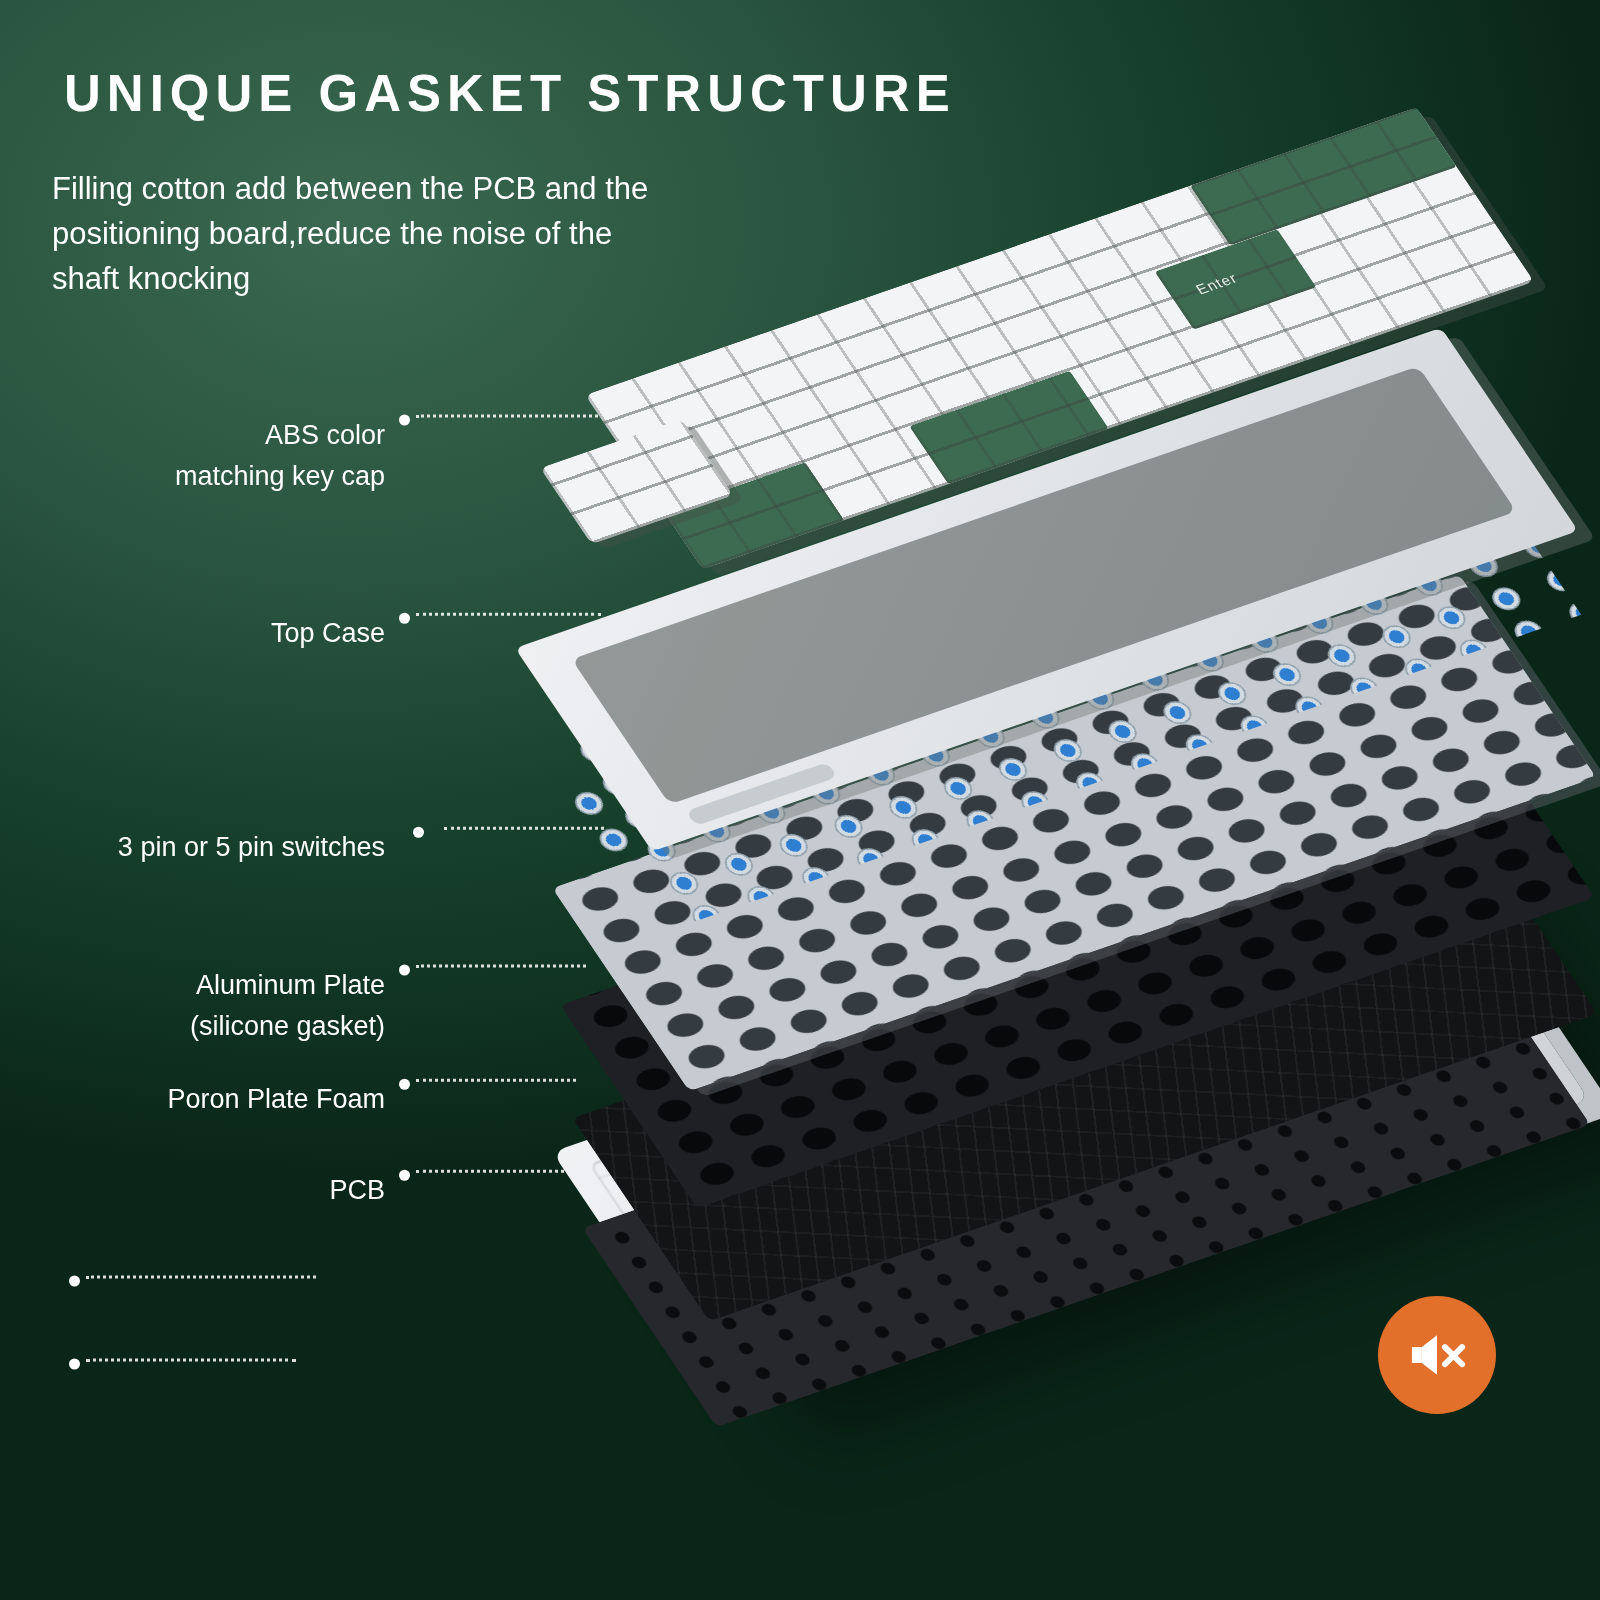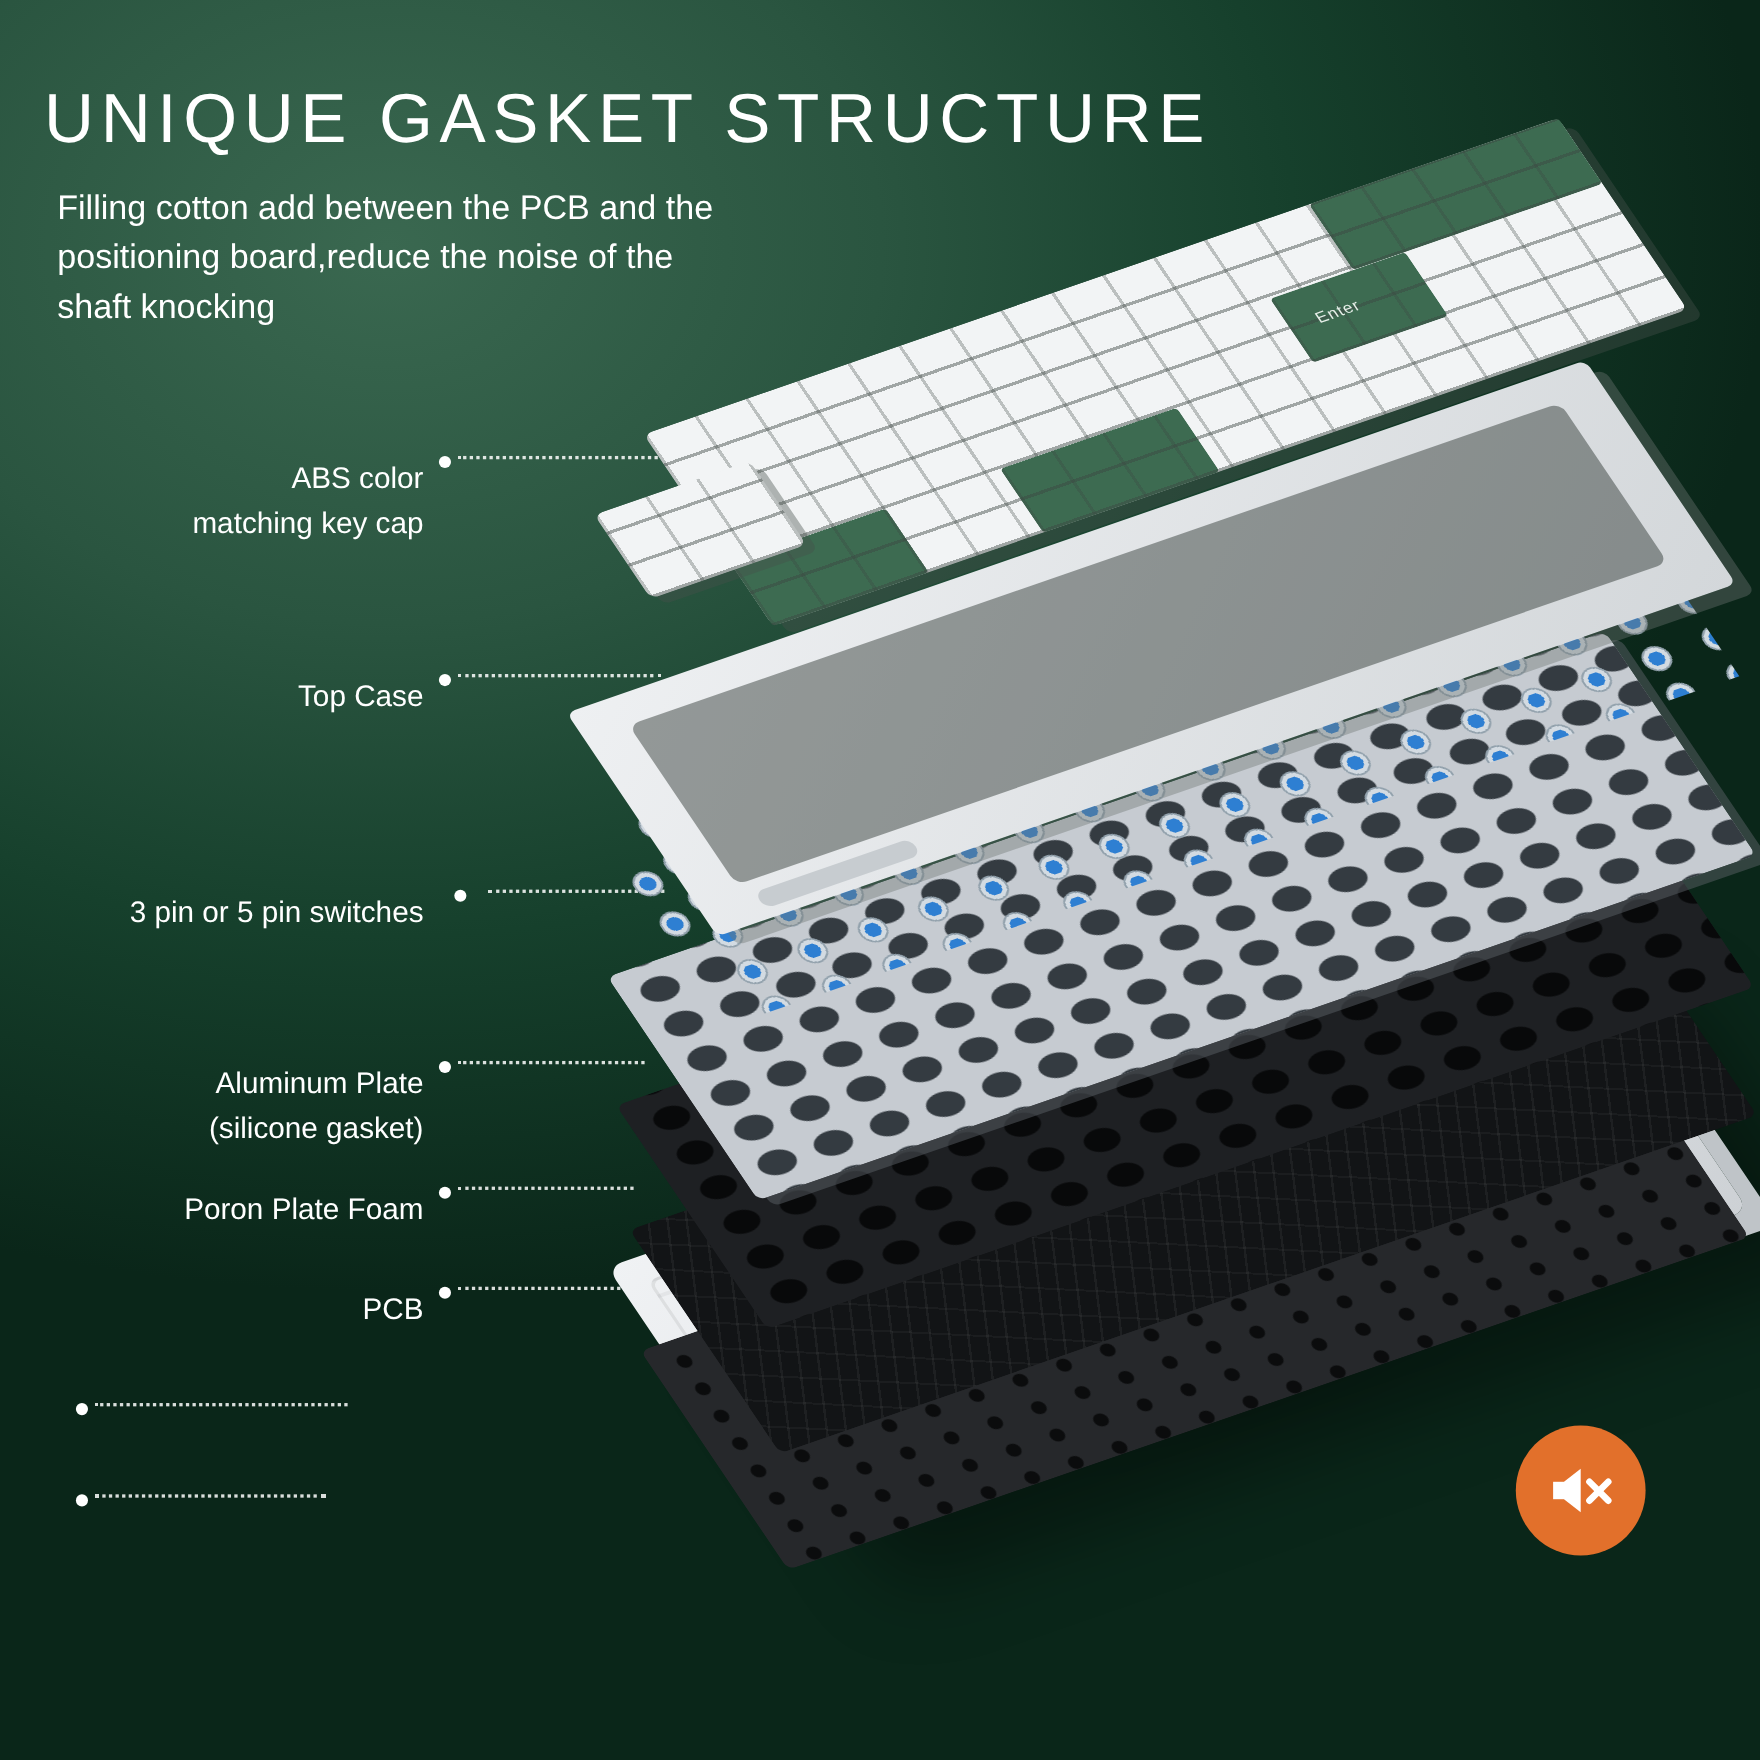--- a/index.html
+++ b/index.html
@@ -1,21 +1,21 @@
 <!DOCTYPE html>
 <html><head>
 <meta charset="utf-8">
 <style>
   html,body{margin:0;padding:0;}
   body{font-family:"Liberation Sans","DejaVu Sans",sans-serif;}
   .canvas{position:relative;width:1600px;height:1600px;overflow:hidden;
     background:radial-gradient(1250px 950px at 22% 14%, #3a6850 0%, #2a5540 36%, #16402c 66%, #0a2619 100%);}
 
   
-  .title{position:absolute;left:40px;top:30px;color:#fff;font-size:63px;font-weight:normal;
+  .title{position:absolute;left:64px;top:30px;color:#fff;font-size:51px;font-weight:bold;
     letter-spacing:6px;white-space:nowrap;}
   .subtitle{position:absolute;left:52px;top:136px;color:#fff;font-size:31px;line-height:1.45;
     white-space:pre-line;}
 
   
   .callout{position:absolute;left:55px;display:flex;align-items:flex-start;color:#fff;transform:translateY(-50%);}
   .callout-label{width:330px;text-align:right;font-size:27px;line-height:1.5;white-space:pre-line;}
   .callout-dot{flex:none;width:11px;height:11px;border-radius:50%;background:#fff;margin:0 6px 0 14px;}
   .callout-leader{flex:none;height:0;border-top:3px dotted rgba(255,255,255,0.85);}
 
@@ -125,21 +125,21 @@
     <span class="callout-label">ABS color
 matching key cap</span>
     <span class="callout-dot"></span>
     <span class="callout-leader" style="width:290px;"></span>
   </div>
   <div class="callout" style="top:633px;">
     <span class="callout-label">Top Case</span>
     <span class="callout-dot"></span>
     <span class="callout-leader" style="width:185px;"></span>
   </div>
-  <div class="callout" style="top:829px;gap:14px;">
+  <div class="callout" style="top:847px;gap:14px;">
     <span class="callout-label">3 pin or 5 pin switches</span>
     <span class="callout-dot"></span>
     <span class="callout-leader" style="width:160px;"></span>
   </div>
   <div class="callout" style="top:977px;margin-top:28px;">
     <span class="callout-label">Aluminum Plate
 (silicone gasket)</span>
     <span class="callout-dot"></span>
     <span class="callout-leader" style="width:170px;"></span>
   </div>

